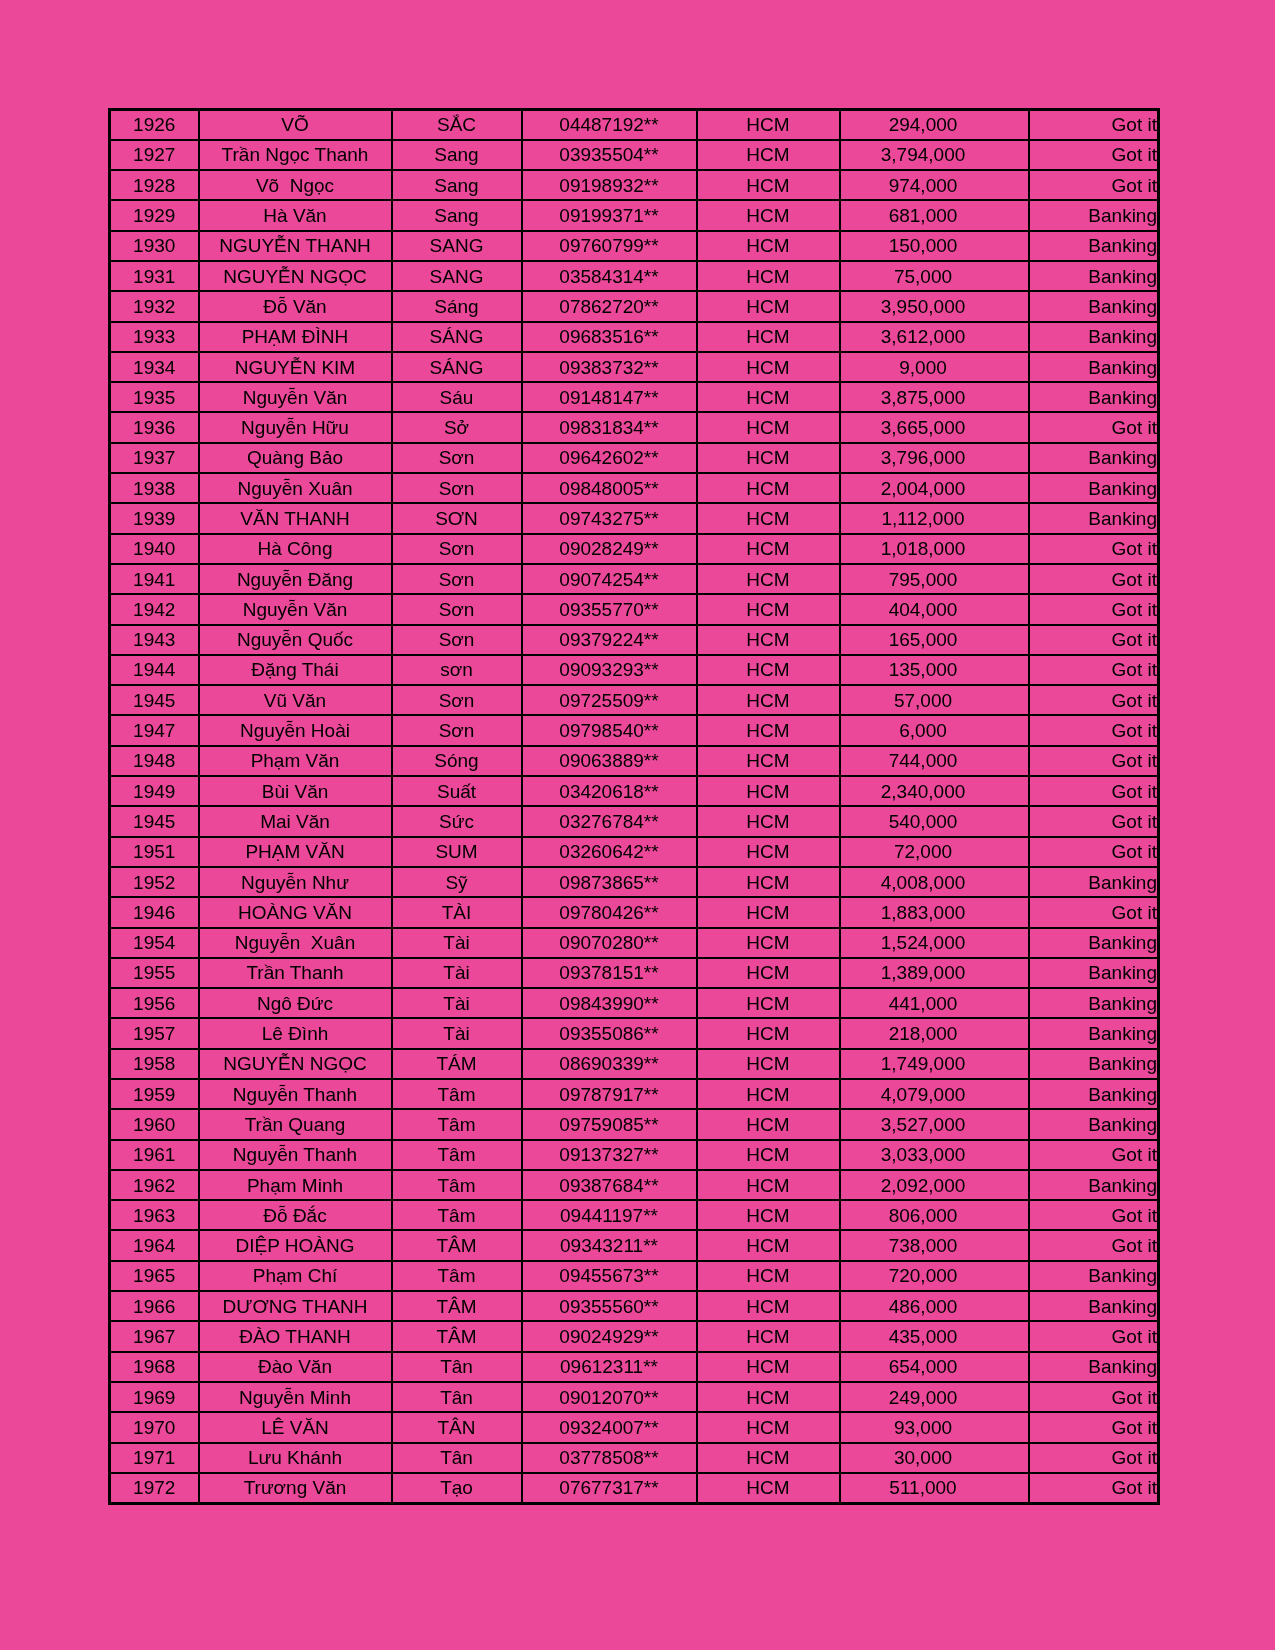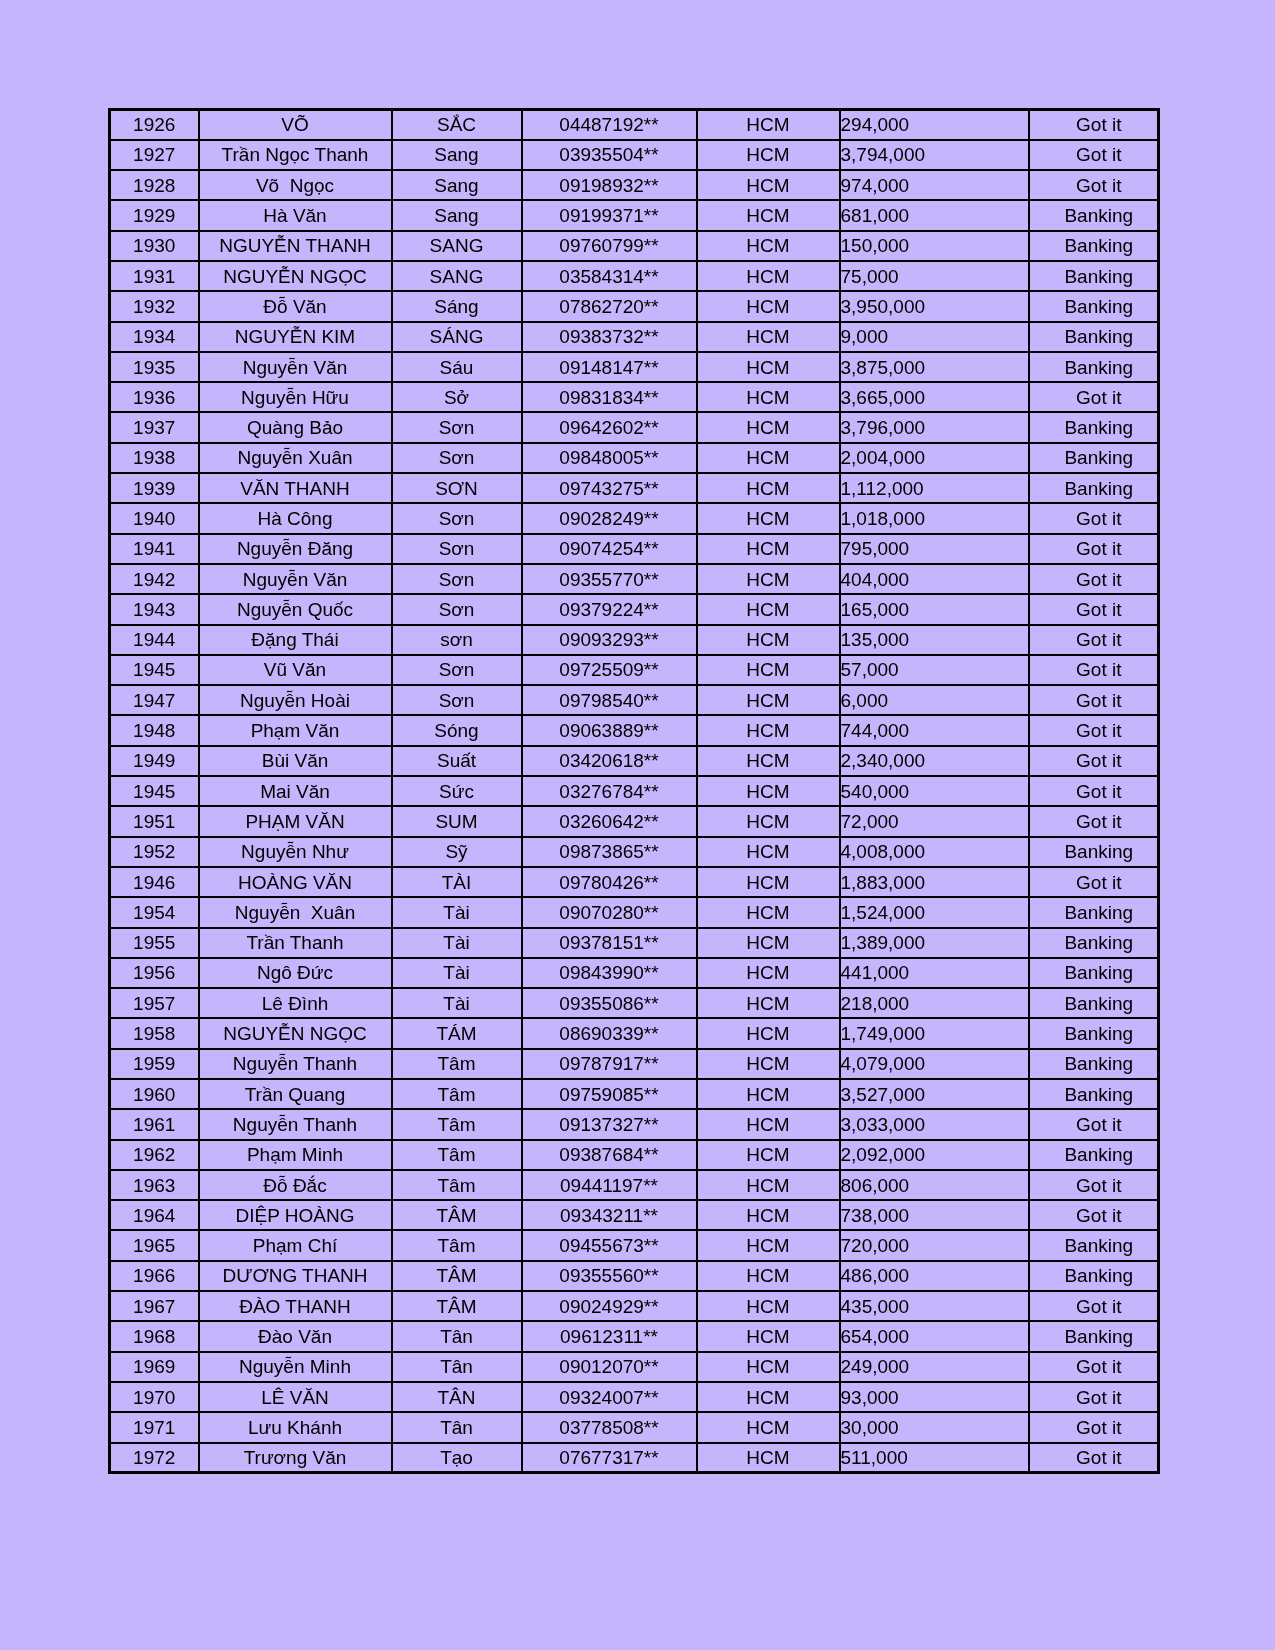--- a/index.html
+++ b/index.html
@@ -10,21 +10,21 @@
     width: 1275px;
     height: 1650px;
     position: relative;
     background: #ffffff;
     font-family: "Liberation Sans", sans-serif;
     color: #000000;
   }
   .page {
     position: absolute;
     inset: 0;
-    background: #c4b5fd;
+    background: #ec4899;
   }
   table.records {
     position: absolute;
     left: 108px;
     top: 108px;
     border-collapse: collapse;
     table-layout: fixed;
     width: 1051px;
     border: 3px solid #000000;
   }
@@ -37,25 +37,25 @@
     text-align: center;
     overflow: hidden;
     color: #000000;
   }
   table.records tr {
     height: 30.3px;
   }
   
   table.records td:nth-child(2) { white-space: pre; }
   table.records td:nth-child(6) {
-    text-align: left;
+    text-align: center;
     padding-right: 22px;
   }
   table.records td:nth-child(7) {
-    text-align: center;
+    text-align: right;
     padding-left: 11px;
   }
 </style>
 </head>
 <body>
 
 <div class="page">
   <table class="records">
     <colgroup>
       <col style="width:89px">
@@ -124,20 +124,29 @@
         <tr>
           <td>1932</td>
           <td>Đỗ Văn</td>
           <td>Sáng</td>
           <td>07862720**</td>
           <td>HCM</td>
           <td>3,950,000</td>
           <td>Banking</td>
         </tr>
         <tr>
+          <td>1933</td>
+          <td>PHẠM ĐÌNH</td>
+          <td>SÁNG</td>
+          <td>09683516**</td>
+          <td>HCM</td>
+          <td>3,612,000</td>
+          <td>Banking</td>
+        </tr>
+        <tr>
           <td>1934</td>
           <td>NGUYỄN KIM</td>
           <td>SÁNG</td>
           <td>09383732**</td>
           <td>HCM</td>
           <td>9,000</td>
           <td>Banking</td>
         </tr>
         <tr>
           <td>1935</td>

